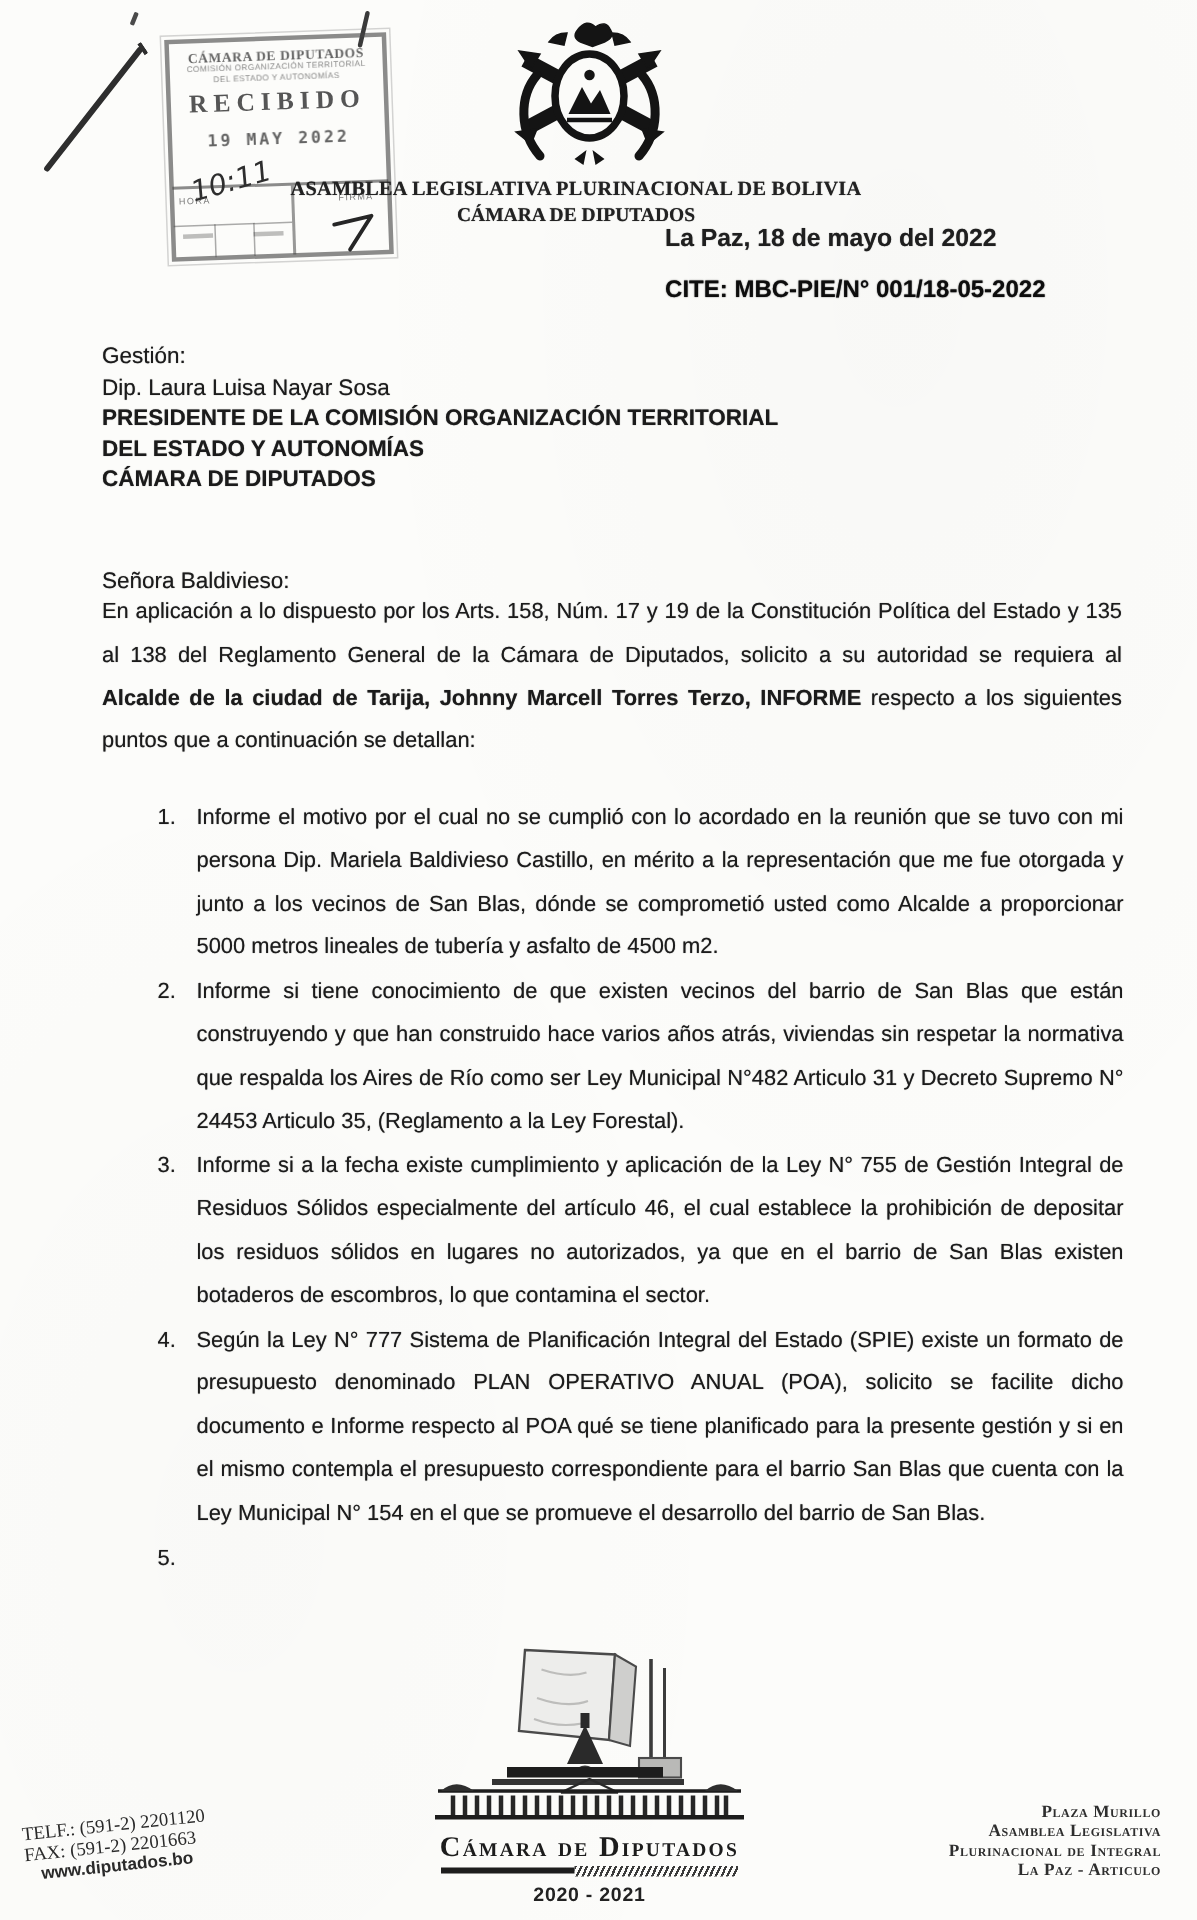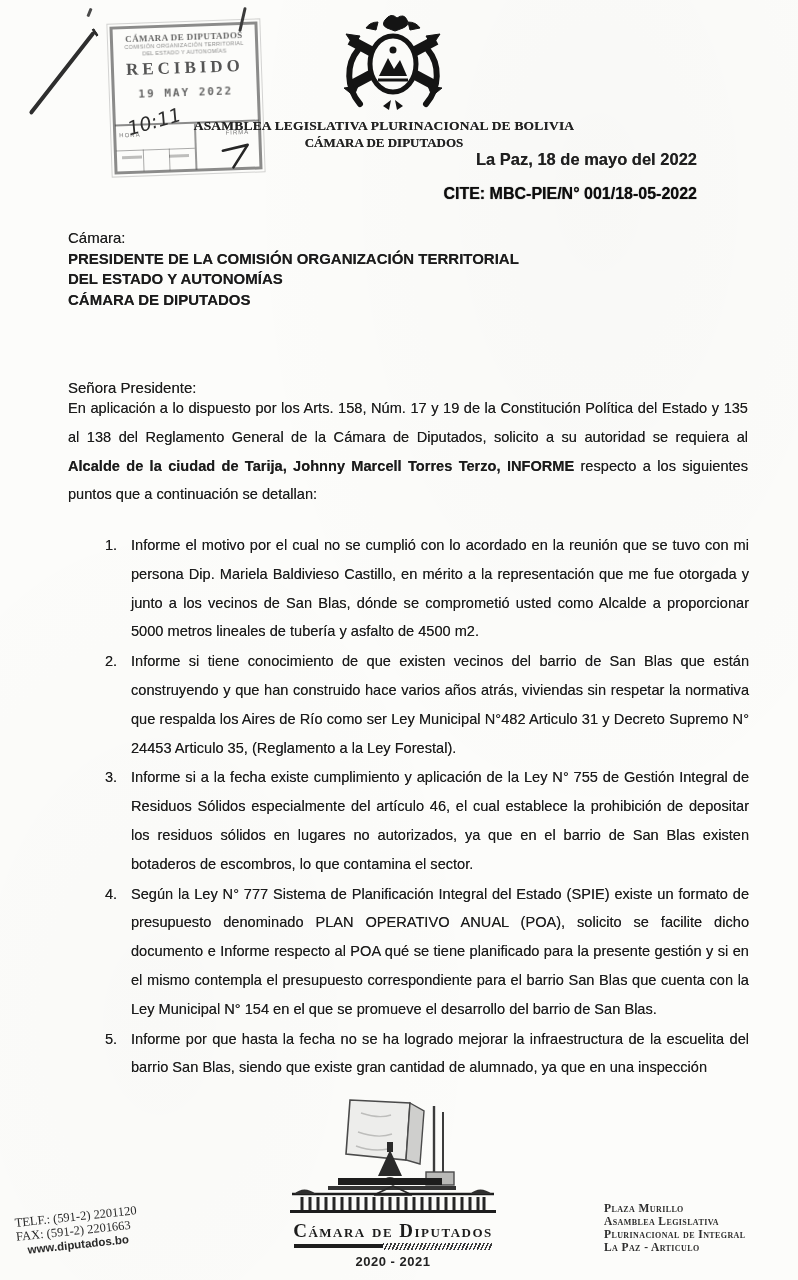--- a/index.html
+++ b/index.html
@@ -38,21 +38,21 @@
   .micro span{display:block;width:20px;height:3px;background:rgba(60,60,60,0.32);}
   .stamp-firma{flex:1;position:relative;}
   .firma-label{position:absolute;right:10px;top:7px;font-size:6px;letter-spacing:1px;opacity:0.7;}
   .firma-hand{position:absolute;right:4px;bottom:-6px;}
 
   
   .emblem{position:absolute;left:338px;top:12px;}
   .header-text{position:absolute;top:118px;left:0;width:768px;text-align:center;}
   .assembly{font-family:"Liberation Serif",serif;font-weight:700;font-size:13.5px;letter-spacing:0.2px;color:#222;}
   .chamber{font-family:"Liberation Serif",serif;font-weight:700;font-size:13px;margin-top:1px;color:#222;}
-  .date-block{position:absolute;top:150px;right:101px;text-align:right;}
+  .date-block{position:absolute;top:150px;right:101px;text-align:left;}
   .place-date{font-size:16.5px;font-weight:700;color:#1f1f1f;}
   .cite{font-size:16px;font-weight:700;margin-top:16px;color:#0d0d0d;text-shadow:0 0 0.9px rgba(10,10,10,0.8);}
 
   
   .addressee{position:absolute;left:68px;top:228px;font-size:15px;line-height:20.5px;}
   .addr-bold{font-weight:700;}
   .present{font-weight:700;text-decoration:underline;}
 
   
   .greeting{position:absolute;left:68px;top:379px;font-size:15px;}
@@ -64,21 +64,21 @@
 
   
   .logo-block{position:absolute;left:393px;top:1098px;transform:translateX(-50%);width:230px;text-align:center;}
   .logo-title{font-family:"Liberation Serif",serif;font-variant:small-caps;font-weight:700;font-size:19px;letter-spacing:1.5px;color:#1c1c1c;margin-top:0;}
   .logo-rule{display:flex;width:198px;margin:1px auto 4px;}
   .rule-solid{width:45%;height:4px;background:#1d1d1d;margin-top:1px;}
   .rule-hatch{width:55%;height:7px;background:repeating-linear-gradient(115deg,#3a3a3a 0 1.5px,transparent 1.5px 3.5px);}
   .logo-period{font-size:13px;font-weight:700;letter-spacing:0.5px;color:#222;}
   .contact{position:absolute;left:14px;top:1216px;transform:rotate(-6deg);transform-origin:0 0;font-family:"Liberation Serif",serif;font-size:12.5px;line-height:14px;color:#2a2a2a;}
   .contact .web{font-family:"Liberation Sans",sans-serif;font-weight:700;font-size:11.5px;margin-left:10px;}
-  .plaza{position:absolute;left:604px;top:1202px;width:170px;text-align:left;font-family:"Liberation Serif",serif;font-variant:small-caps;font-weight:700;font-size:11.5px;line-height:13px;letter-spacing:0.4px;color:#2e2e2e;}
+  .plaza{position:absolute;left:604px;top:1202px;width:170px;text-align:right;font-family:"Liberation Serif",serif;font-variant:small-caps;font-weight:700;font-size:11.5px;line-height:13px;letter-spacing:0.4px;color:#2e2e2e;}
 </style>
 </head>
 <body>
 
 <div class="page">
 
   <div class="pen-diag"></div>
   <div class="pen-tick"></div>
   <div class="pen-dot"></div>
 
@@ -139,36 +139,37 @@
     <div class="assembly ink">ASAMBLEA LEGISLATIVA PLURINACIONAL DE BOLIVIA</div>
     <div class="chamber ink">CÁMARA DE DIPUTADOS</div>
   </div>
 
   <div class="date-block">
     <div class="place-date ink">La Paz, 18 de mayo del 2022</div>
     <div class="cite">CITE: MBC-PIE/N° 001/18-05-2022</div>
   </div>
 
   <div class="addressee ink">
-    <div>Cámara:</div>
+    <div>Gestión:</div>
+    <div>Dip. Laura Luisa Nayar Sosa</div>
     <div class="addr-bold">PRESIDENTE DE LA COMISIÓN ORGANIZACIÓN TERRITORIAL</div>
     <div class="addr-bold">DEL ESTADO Y AUTONOMÍAS</div>
     <div class="addr-bold">CÁMARA DE DIPUTADOS</div>
   </div>
 
-  <div class="greeting ink">Señora Presidente:</div>
+  <div class="greeting ink">Señora Baldivieso:</div>
 
   <p class="intro ink"><span>En aplicación a lo dispuesto por los Arts. 158, Núm. 17 y 19 de la Constitución Política del Estado y 135 al 138 del Reglamento General de la Cámara de Diputados, solicito a su autoridad se requiera al </span><b>Alcalde de la ciudad de Tarija, Johnny Marcell Torres Terzo, INFORME</b><span> respecto a los siguientes puntos que a continuación se detallan:</span></p>
 
   <ol class="points">
     <li class="ink"><span class="num">1.</span><span>Informe el motivo por el cual no se cumplió con lo acordado en la reunión que se tuvo con mi persona Dip. Mariela Baldivieso Castillo, en mérito a la representación que me fue otorgada y junto a los vecinos de San Blas, dónde se comprometió usted como Alcalde a proporcionar 5000 metros lineales de tubería y asfalto de 4500 m2.</span></li>
     <li class="ink"><span class="num">2.</span><span>Informe si tiene conocimiento de que existen vecinos del barrio de San Blas que están construyendo y que han construido hace varios años atrás, viviendas sin respetar la normativa que respalda los Aires de Río como ser Ley Municipal N°482 Articulo 31 y Decreto Supremo N° 24453 Articulo 35, (Reglamento a la Ley Forestal).</span></li>
     <li class="ink"><span class="num">3.</span><span>Informe si a la fecha existe cumplimiento y aplicación de la Ley N° 755 de Gestión Integral de Residuos Sólidos especialmente del artículo 46, el cual establece la prohibición de depositar los residuos sólidos en lugares no autorizados, ya que en el barrio de San Blas existen botaderos de escombros, lo que contamina el sector.</span></li>
     <li class="ink"><span class="num">4.</span><span>Según la Ley N° 777 Sistema de Planificación Integral del Estado (SPIE) existe un formato de presupuesto denominado PLAN OPERATIVO ANUAL (POA), solicito se facilite dicho documento e Informe respecto al POA qué se tiene planificado para la presente gestión y si en el mismo contempla el presupuesto correspondiente para el barrio San Blas que cuenta con la Ley Municipal N° 154 en el que se promueve el desarrollo del barrio de San Blas.</span></li>
-    <li class="ink"><span class="num">5.</span><span>Informe por que hasta la fecha no se ha logrado mejorar la infraestructura de la escuelita del barrio San Blas, siendo que existe gran cantidad de alumnado, ya que en una inspección</span></li>
+    <li class="ink"><span class="num">5.</span></li>
   </ol>
 
   <div class="logo-block">
     <div>
       <svg width="214" height="118" viewBox="0 0 214 118">
 
         <polygon points="64,2 124,5 120,62 60,56" fill="#ededeb" stroke="#4a4a4a" stroke-width="1.6"></polygon>
         <polygon points="124,5 138,13 134,66 120,62" fill="#cfcfcd" stroke="#4a4a4a" stroke-width="1.4"></polygon>
         <path d="M75 15 q18 6 30 2 M72 34 q20 7 34 2 M70 48 q16 6 32 3" stroke="#bdbdbb" stroke-width="1.4" fill="none"></path>
 

